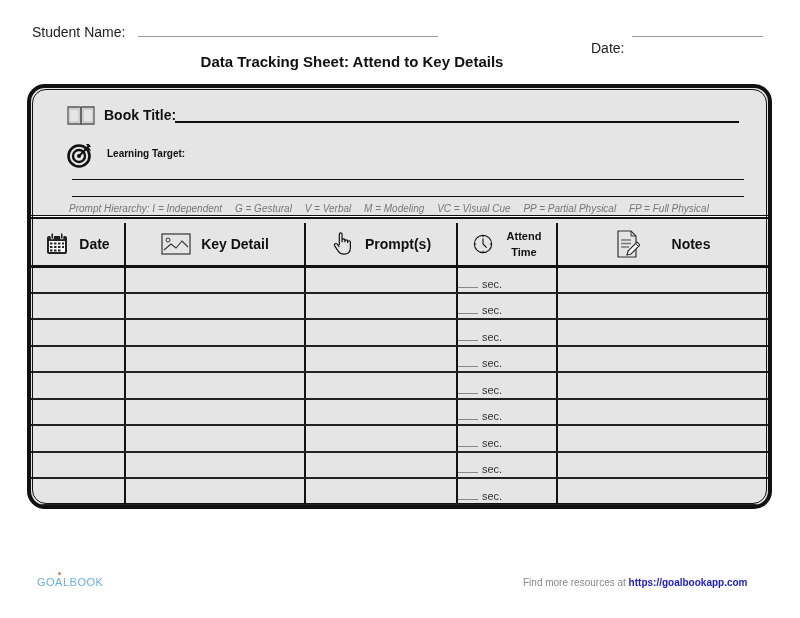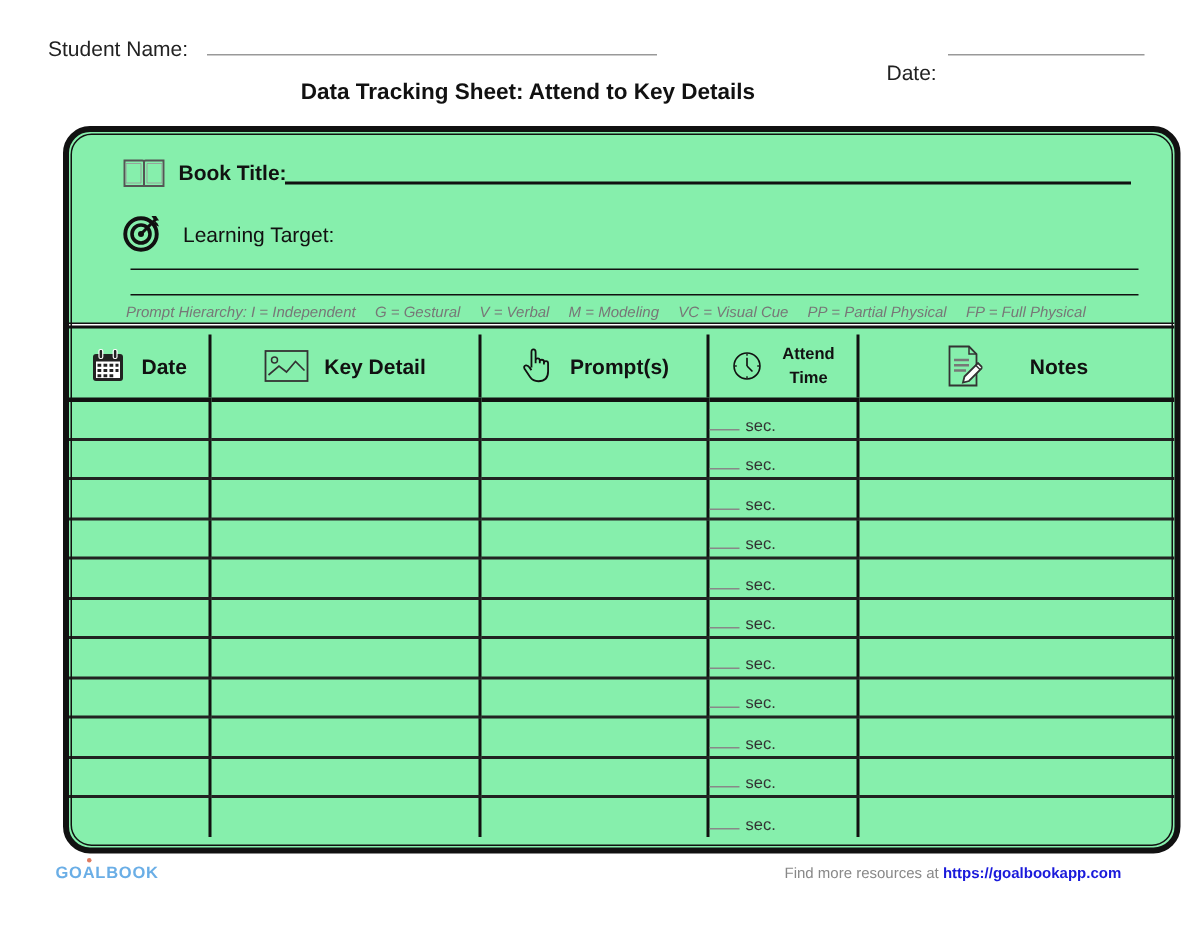--- a/index.html
+++ b/index.html
@@ -7,34 +7,34 @@
     body { font-family: "Liberation Sans", sans-serif; color: #111; position: relative; }
 
     .top-row { position: absolute; top: 24px; left: 0; width: 640px; height: 18px; font-size: 14px; color: #222; }
     .student-label { position: absolute; left: 32px; top: 0; }
     .student-line { position: absolute; left: 138px; top: 12px; width: 300px; border-bottom: 1px solid #999; }
     .date-label { position: absolute; left: 591px; top: 0; margin-top: 16px; }
     .date-line { position: absolute; left: 632px; top: 12px; width: 131px; border-bottom: 1px solid #999; }
 
     .sheet-title { position: absolute; top: 53px; left: 0; width: 704px; text-align: center; font-size: 15px; font-weight: bold; color: #111; }
 
-    .frame { position: absolute; left: 42px; top: 84px; width: 745px; height: 485px; border: 4px solid #111; border-radius: 18px; overflow: hidden; background: #86efac; }
+    .frame { position: absolute; left: 27px; top: 84px; width: 745px; height: 425px; border: 4px solid #111; border-radius: 18px; overflow: hidden; background: #e5e5e5; }
     .frame::after { content: ""; position: absolute; inset: 1px; border: 1px solid #111; border-radius: 14px; pointer-events: none; }
 
     .info-area { position: absolute; left: 0; top: 0; width: 100%; height: 131px; border-bottom: 4px solid #111; }
     .info-area::after { content: ""; position: absolute; left: 0; right: 0; bottom: -2px; border-bottom: 1px solid #fff; }
 
     .book-row { position: absolute; left: 36px; top: 17px; height: 20px; }
     .book-icon { position: absolute; left: 0; top: 0; width: 28px; height: 20px; }
     .book-label { position: absolute; left: 37px; top: 2px; font-size: 14px; font-weight: bold; white-space: nowrap; }
     .book-line { position: absolute; left: 144px; top: 33px; width: 564px; border-bottom: 2px solid #111; }
 
     .target-row { position: absolute; left: 36px; top: 54px; }
     .target-icon { position: absolute; left: 0; top: 0; width: 26px; height: 26px; }
-    .target-label { position: absolute; left: 40px; top: 6px; font-size: 14px; font-weight: normal; white-space: nowrap; }
+    .target-label { position: absolute; left: 40px; top: 6px; font-size: 10px; font-weight: bold; white-space: nowrap; }
 
     .lt-line1 { position: absolute; left: 41px; top: 91px; width: 672px; border-bottom: 1.5px solid #111; }
     .lt-line2 { position: absolute; left: 41px; top: 108px; width: 672px; border-bottom: 1.5px solid #111; }
 
     .prompt-hierarchy { position: absolute; left: 38px; top: 115px; font-size: 10px; font-style: italic; color: #777; white-space: nowrap; word-spacing: 0px; }
     .prompt-hierarchy span { margin-right: 10px; }
 
     .grid { position: absolute; left: 0; top: 135px; width: 100%; }
     table { border-collapse: collapse; width: 100%; table-layout: fixed; }
     th, td { border-right: 2px solid #111; border-bottom: 2px solid #222; }
@@ -42,21 +42,21 @@
     th { height: 43px; border-bottom: 3px solid #111; font-size: 14px; font-weight: bold; vertical-align: middle; }
     td { height: 26.5px; font-size: 11px; color: #333; text-align: left; vertical-align: bottom; padding-bottom: 2px; }
     tr:last-child td { border-bottom: none; }
 
     .th-inner { display: flex; align-items: center; justify-content: center; gap: 10px; }
     .th-icon { display: inline-block; width: 24px; height: 24px; }
     .attend-label { line-height: 16px; text-align: center; font-size: 11px; }
 
     .blank { display: inline-block; width: 20px; border-bottom: 1px solid #888; margin-right: 4px; vertical-align: baseline; }
 
-    .footer-logo { position: absolute; left: 37px; top: 576px; font-size: 11px; letter-spacing: 0.5px; color: #6aaee6; font-weight: bold; }
+    .footer-logo { position: absolute; left: 37px; top: 576px; font-size: 11px; letter-spacing: 0.5px; color: #6aaee6; font-weight: normal; }
     .footer-logo .dot { position: absolute; left: 21px; top: -4px; width: 3px; height: 3px; background: #e07a5f; border-radius: 50%; }
     .footer-resources { position: absolute; left: 523px; top: 577px; font-size: 10px; color: #888; white-space: nowrap; }
     .footer-link { color: #1a1adb; font-weight: bold; text-decoration: none; }
   </style>
 </head>
 <body>
 
 <div class="top-row">
   <span class="student-label">Student Name:</span>
   <span class="student-line"></span>

